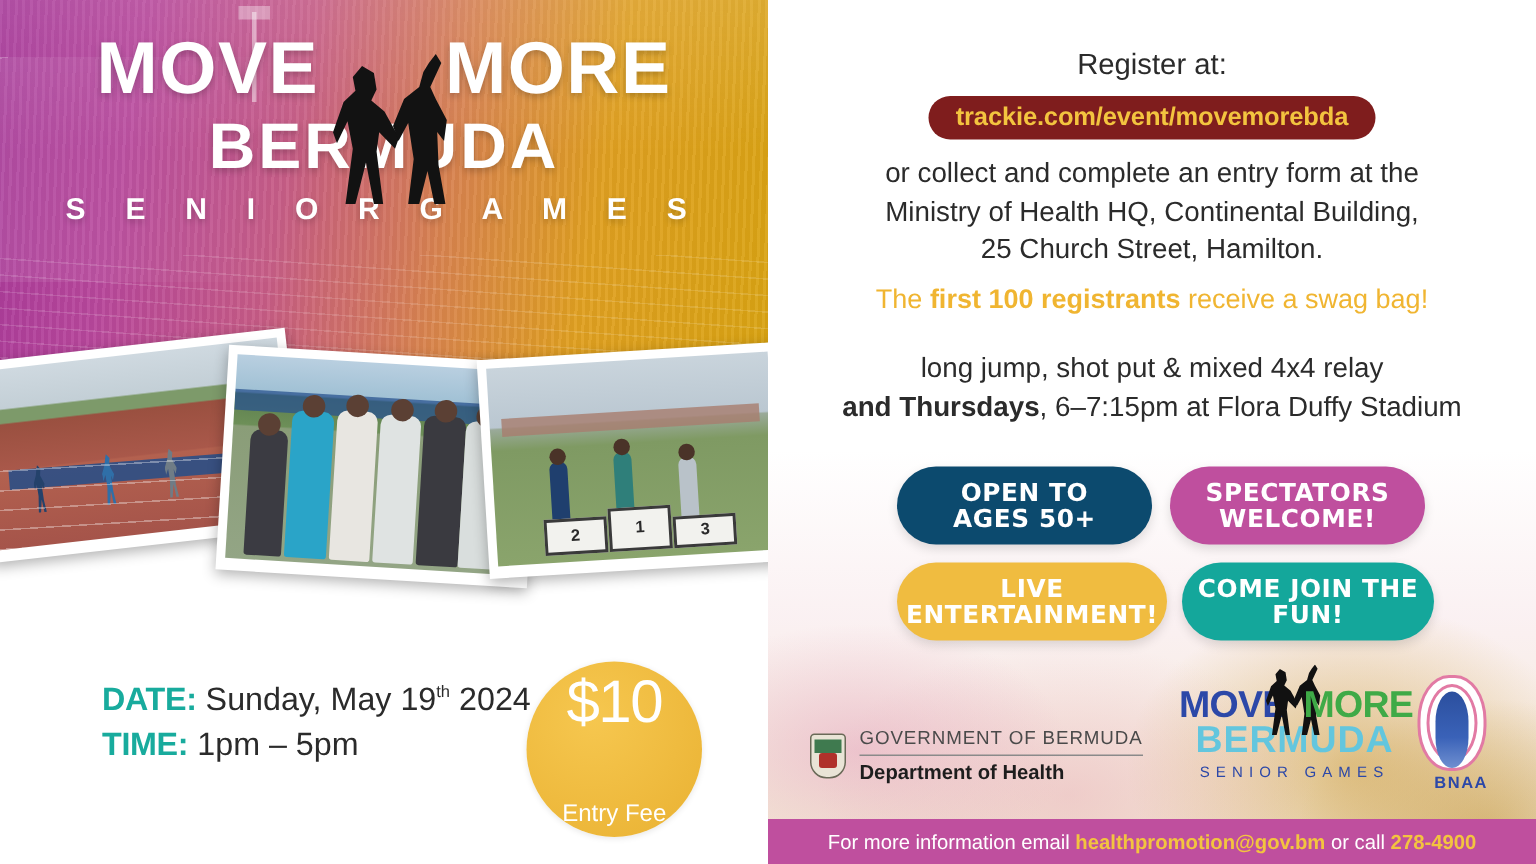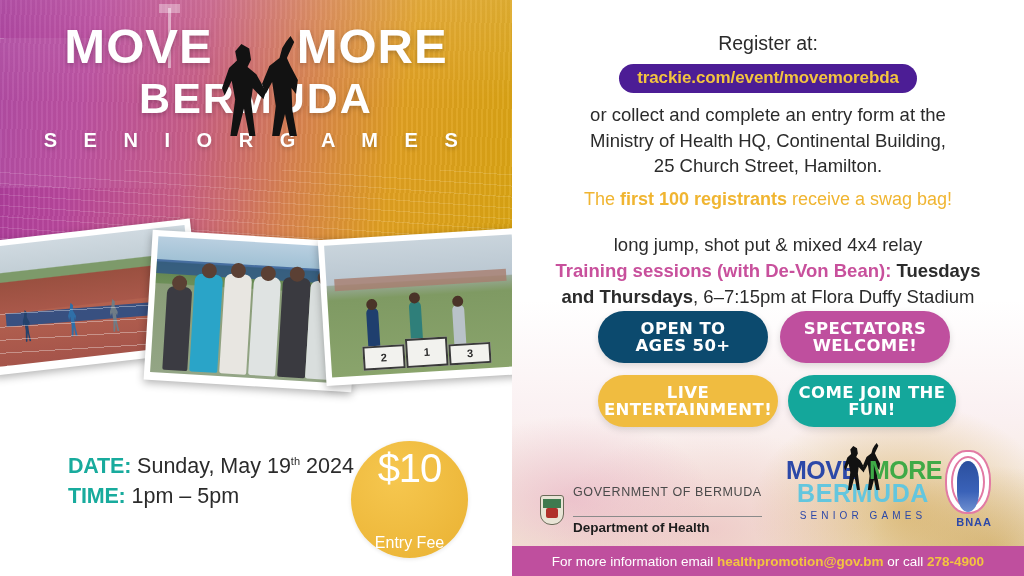--- a/index.html
+++ b/index.html
@@ -102,21 +102,21 @@
   .wash{position:absolute;left:0;top:300px;width:512px;height:250px;
       background:
         radial-gradient(ellipse 200px 120px at 60px 200px,rgba(229,165,190,.55),rgba(229,165,190,0) 70%),
         radial-gradient(ellipse 230px 140px at 200px 230px,rgba(233,176,186,.50),rgba(233,176,186,0) 72%),
         radial-gradient(ellipse 210px 150px at 390px 210px,rgba(204,157,60,.55),rgba(204,157,60,0) 72%),
         radial-gradient(ellipse 180px 120px at 480px 250px,rgba(190,145,52,.50),rgba(190,145,52,0) 70%),
         linear-gradient(180deg,rgba(255,255,255,0) 0%,rgba(242,214,218,.35) 45%,rgba(226,196,150,.40) 100%);}
   .rtext{position:absolute;left:0;top:0;width:512px;text-align:center;color:#2b2b2b;}
   .reg{margin-top:32px;font-size:19.5px;}
   .urlpill{display:inline-block;margin-top:9px;padding:4px 18px 5px;border-radius:20px;
-           background:#4c1d95;color:#f3c43f;font-size:17px;font-weight:700;letter-spacing:-.1px;}
+           background:#7f1d1d;color:#f3c43f;font-size:17px;font-weight:700;letter-spacing:-.1px;}
   .body-l{margin-top:9px;font-size:18.5px;line-height:1.38;}
   .swag{margin-top:10px;font-size:18px;color:#f0b531;}
   .swag b{font-weight:700;}
   .evt{margin-top:22px;font-size:18.5px;line-height:1.42;}
   .evt .k{color:#c8509c;font-weight:700;}
   .evt .bd{font-weight:700;}
 
   
   .pills{position:absolute;left:0;top:305px;width:512px;height:120px;}
   .pill{position:absolute;border-radius:26px;display:flex;align-items:center;justify-content:center;
@@ -127,21 +127,21 @@
   .pillC{left:86px;top:70px;width:180px;height:52px;background:#f0bc40;font-size:16.5px;}
   .pillD{left:276px;top:70px;width:168px;height:52px;background:#14a79b;font-size:16.5px;}
 
   
   .logos{position:absolute;left:0;top:440px;width:512px;height:100px;}
   .gov{position:absolute;left:28px;top:45px;display:flex;align-items:center;gap:9px;}
   .shield{width:22px;height:28px;background:#e9e4d6;border:1px solid #6a6a58;
      border-radius:3px 3px 11px 11px;position:relative;overflow:hidden;}
   .shield:before{content:"";position:absolute;left:2px;top:3px;width:18px;height:9px;background:#3f7a4f;}
   .shield:after{content:"";position:absolute;left:5px;top:12px;width:12px;height:10px;background:#b0312b;border-radius:2px;}
-  .gov-txt .g1{font-size:12.5px;color:#4a4a4a;letter-spacing:.6px;border-bottom:1px solid #8a8a8a;padding-bottom:17px;}
+  .gov-txt .g1{font-size:12.5px;color:#4a4a4a;letter-spacing:.6px;border-bottom:1px solid #8a8a8a;padding-bottom:4px;}
   .gov-txt .g2{font-size:13.5px;color:#1d1d1d;font-weight:700;margin-top:3px;}
   .mm{position:absolute;left:272px;top:8px;width:158px;height:88px;text-align:center;}
   .mm-row{position:relative;height:34px;}
   .mm-move{position:absolute;left:2px;top:8px;font-size:25px;font-weight:700;color:#2c48a8;letter-spacing:-.5px;}
   .mm-more{position:absolute;right:0px;top:8px;font-size:25px;font-weight:700;color:#3faa47;letter-spacing:-.5px;}
   .mm-fig{position:absolute;background:#111;}
   .mmfA{left:60px;top:-2px;width:21px;height:44px;
      clip-path:polygon(44% 0,62% 5%,66% 17%,58% 25%,78% 33%,100% 52%,94% 60%,70% 48%,66% 62%,76% 100%,62% 100%,50% 70%,34% 100%,19% 100%,30% 60%,22% 40%,6% 56%,0 48%,16% 26%,34% 18%,30% 8%);}
   .mmfB{left:79px;top:-5px;width:22px;height:47px;
      clip-path:polygon(62% 0,70% 6%,54% 22%,62% 30%,78% 44%,74% 58%,64% 52%,66% 74%,76% 100%,60% 100%,50% 78%,38% 100%,22% 100%,30% 70%,22% 46%,8% 58%,0 48%,16% 30%,38% 22%,44% 12%,52% 6%);}
@@ -253,21 +253,20 @@
       <div><a class="urlpill">trackie.com/event/movemorebda</a></div>
       <div class="body-l">
         <div>or collect and complete an entry form at the</div>
         <div>Ministry of Health HQ, Continental Building,</div>
         <div>25 Church Street, Hamilton.</div>
       </div>
       <div class="swag"><span>The </span><b>first 100 registrants</b><span> receive a swag bag!</span></div>
 
       <div class="evt">
         <div>long jump, shot put &amp; mixed 4x4 relay</div>
-        <div><span class="k">Training sessions (with De-Von Bean):</span><span class="bd"> Tuesdays</span></div>
         <div><span class="bd">and Thursdays</span><span>, 6–7:15pm at Flora Duffy Stadium</span></div>
       </div>
     </div>
 
     <div class="pills">
       <div class="pill pillA">
         <span><span>OPEN TO</span><br><span>AGES 50+</span></span>
       </div>
       <div class="pill pillB">
         <span><span>SPECTATORS</span><br><span>WELCOME!</span></span>

